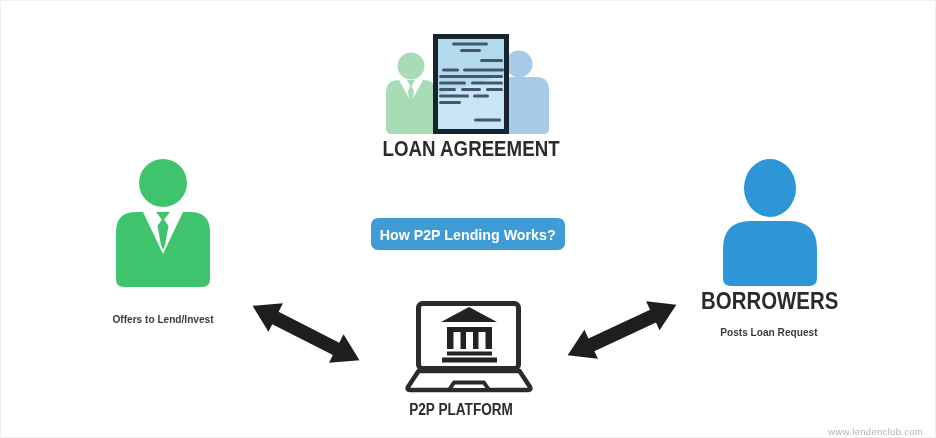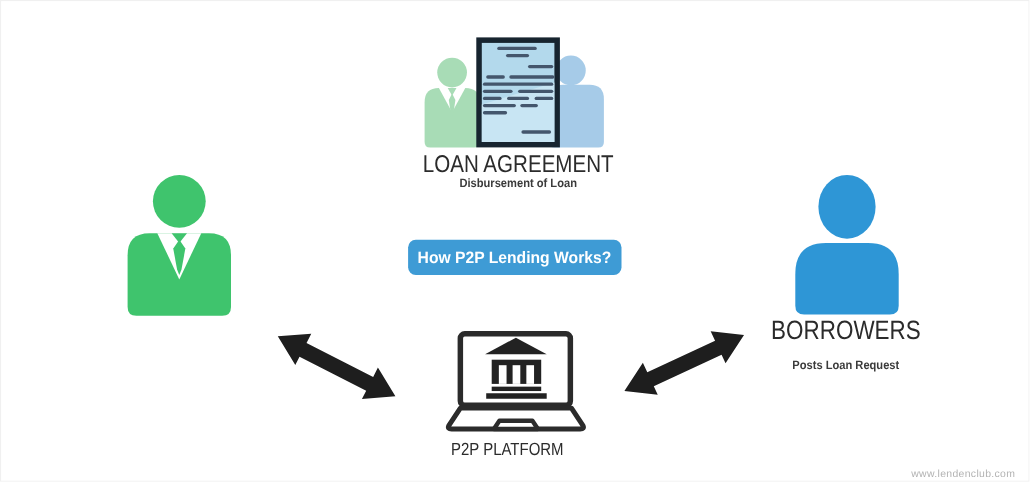--- a/index.html
+++ b/index.html
@@ -9,21 +9,21 @@
     background: #ffffff;
     border: 1px solid #f0f0f0;
     box-sizing: border-box;
     overflow: hidden;
     font-family: "Liberation Sans", sans-serif;
   }
   .abs { position: absolute; }
   .node-title {
     position: absolute;
     text-align: center;
-    font-weight: normal;
+    font-weight: bold;
     color: #2b2b2b;
     line-height: 1;
     white-space: nowrap;
   }
   .node-title > span { display: inline-block; transform: scaleX(0.85); transform-origin: center; }
   .node-sub {
     position: absolute;
     text-align: center;
     font-weight: bold;
     font-size: 11px;
@@ -91,35 +91,35 @@
         <rect x="58" y="65.5" width="30" height="3" rx="1.5"></rect>
         <rect x="92" y="65.5" width="16" height="3" rx="1.5"></rect>
         <rect x="58" y="72" width="22" height="3" rx="1.5"></rect>
         <rect x="93" y="89.5" width="27" height="3" rx="1.5"></rect>
       </g>
     </g>
   </svg>
   <div class="node-title" style="left:330px; top:137px; width:280px; font-size:22px;">
     <span>LOAN AGREEMENT</span>
   </div>
-  <div class="node-sub" style="left:330px; top:161px; width:280px;">
-    <span>Disbursement of Loan</span>
-  </div>
 
   <div class="badge" style="background:#3e9bd5; color:#ffffff;align-items:center;">
     <span>How P2P Lending Works?</span>
   </div>
 
   <svg class="abs" style="left:110px; top:156px;" width="104" height="132" viewBox="0 0 104 132">
     <circle cx="52" cy="26" r="24" fill="#3fc46d"></circle>
     <path d="M5 75 Q5 55 25 55 L79 55 Q99 55 99 75 L99 122 Q99 130 91 130 L13 130 Q5 130 5 122 Z" fill="#3fc46d"></path>
     <path d="M32 55 L52 97 L72 55 Z" fill="#ffffff"></path>
     <path d="M45 55 L59 55 L52 64 Z" fill="#3fc46d"></path>
     <path d="M52 61 L57.5 69 L54 88 L52 93 L50 88 L46.5 69 Z" fill="#3fc46d"></path>
   </svg>
+  <div class="node-sub" style="left:82px; top:313px; width:160px;">
+    <span>Offers to Lend/Invest</span>
+  </div>
 
   <svg class="abs" style="left:716px; top:156px;" width="104" height="132" viewBox="0 0 104 132">
     <ellipse cx="53" cy="31" rx="26" ry="29" fill="#2e96d6"></ellipse>
     <path d="M6 92 Q6 64 34 64 L72 64 Q100 64 100 92 L100 121 Q100 129 92 129 L14 129 Q6 129 6 121 Z" fill="#2e96d6"></path>
   </svg>
   <div class="node-title" style="left:688px; top:288px; width:160px; font-size:24px;">
     <span>BORROWERS</span>
   </div>
   <div class="node-sub" style="left:688px; top:326px; width:160px;">
     <span>Posts Loan Request</span>

